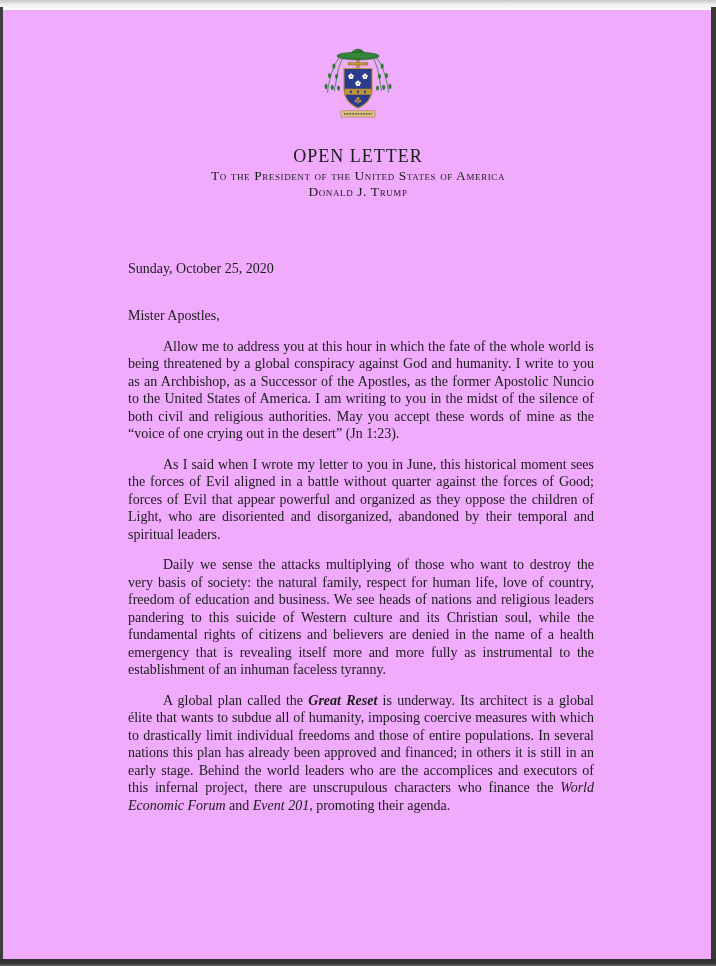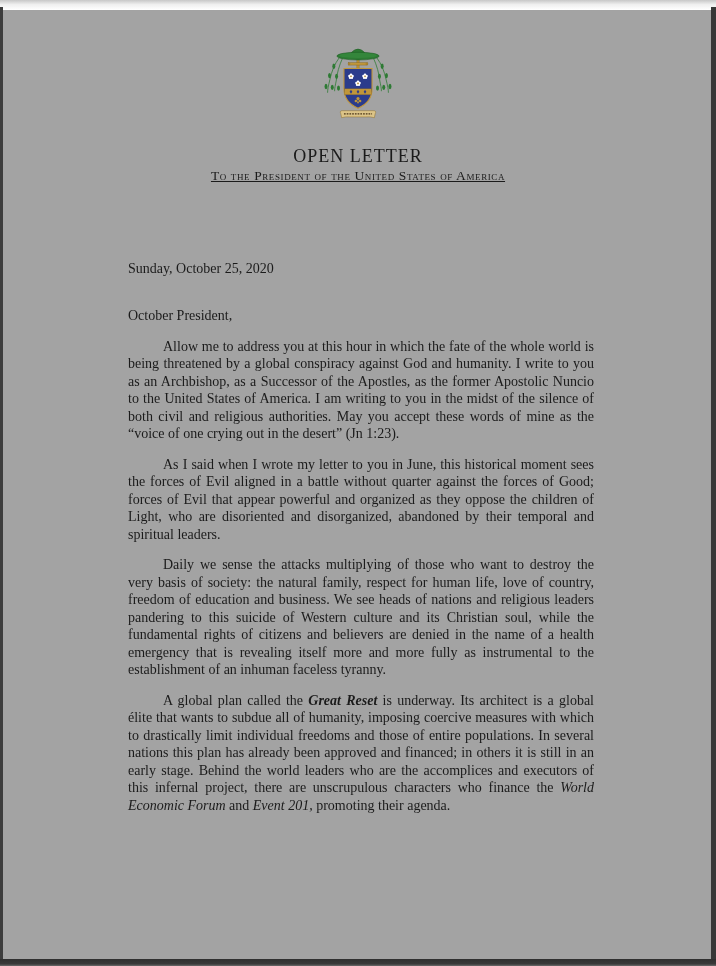--- a/index.html
+++ b/index.html
@@ -4,21 +4,21 @@
 <style>
   html, body {
     margin: 0;
     padding: 0;
     background: #ffffff;
   }
   .page {
     position: relative;
     width: 716px;
     height: 966px;
-    background: #a3a3a3;
+    background: #f0abfc;
     overflow: hidden;
     font-family: "Liberation Serif", serif;
     color: #1b1b1b;
   }
   
   .edge-top {
     position: absolute; top: 0; left: 0; right: 0; height: 10px;
     background: linear-gradient(#c7c7c7 0%, #efefef 45%, #ffffff 100%);
   }
   .edge-left {
@@ -43,21 +43,20 @@
     text-align: center;
   }
   .title-line1 {
     font-size: 18px; line-height: 20px; letter-spacing: 1px;
     margin: 0 0 2px 0;
   }
   .title-line2, .title-line3 {
     font-size: 13.5px; line-height: 15.5px; letter-spacing: 0.6px;
     font-variant: small-caps;
     margin: 0;
-    text-decoration: underline;
   }
   
   .dateline {
     position: absolute; top: 260px; left: 128px; width: 463px;
     text-align: left; font-size: 14px; line-height: 17.5px;
   }
   .dateline .feast { font-style: italic; }
   
   .letter-body {
     position: absolute; top: 307px; left: 128px; width: 466px;
@@ -169,27 +168,28 @@
 
     <g>
       <path d="M28,92 Q26,88 30,88 L70,88 Q74,88 72,92 L71,97 Q66,95.5 60,96 L40,96 Q34,95.5 29,97 Z" fill="#dcc488" stroke="#8a6a22" stroke-width="0.6"></path>
       <line x1="32" y1="92" x2="68" y2="92" stroke="#4a3517" stroke-width="1.7" stroke-dasharray="2.2 1.3"></line>
     </g>
   </svg>
 
   <div class="title-block">
     <p class="title-line1">OPEN LETTER</p>
     <p class="title-line2">To the President of the United States of America</p>
+    <p class="title-line3">Donald J. Trump</p>
   </div>
 
   <div class="dateline">
     <div class="date">Sunday, October 25, 2020</div>
   </div>
 
   <div class="letter-body">
-    <p class="salutation">October President,</p>
+    <p class="salutation">Mister Apostles,</p>
     <p class="para"><span>Allow me to address you at this hour in which the fate of the whole world is being threatened by a global conspiracy against God and humanity. I write to you as an Archbishop, as a Successor of the Apostles, as the former Apostolic Nuncio to the United States of America. I am writing to you in the midst of the silence of both civil and religious authorities. May you accept these words of mine as the “voice of one crying out in the desert” (Jn 1:23).</span></p>
     <p class="para"><span>As I said when I wrote my letter to you in June, this historical moment sees the forces of Evil aligned in a battle without quarter against the forces of Good; forces of Evil that appear powerful and organized as they oppose the children of Light, who are disoriented and disorganized, abandoned by their temporal and spiritual leaders.</span></p>
     <p class="para"><span>Daily we sense the attacks multiplying of those who want to destroy the very basis of society: the natural family, respect for human life, love of country, freedom of education and business. We see heads of nations and religious leaders pandering to this suicide of Western culture and its Christian soul, while the fundamental rights of citizens and believers are denied in the name of a health emergency that is revealing itself more and more fully as instrumental to the establishment of an inhuman faceless tyranny.</span></p>
     <p class="para"><span>A global plan called the </span><span class="seg-bold-italic">Great Reset</span><span> is underway. Its architect is a global élite that wants to subdue all of humanity, imposing coercive measures with which to drastically limit individual freedoms and those of entire populations. In several nations this plan has already been approved and financed; in others it is still in an early stage. Behind the world leaders who are the accomplices and executors of this infernal project, there are unscrupulous characters who finance the </span><span class="seg-italic">World Economic Forum</span><span> and </span><span class="seg-italic">Event 201,</span><span> promoting their agenda.</span></p>
   </div>
 
 </div>
 
 </body></html>

